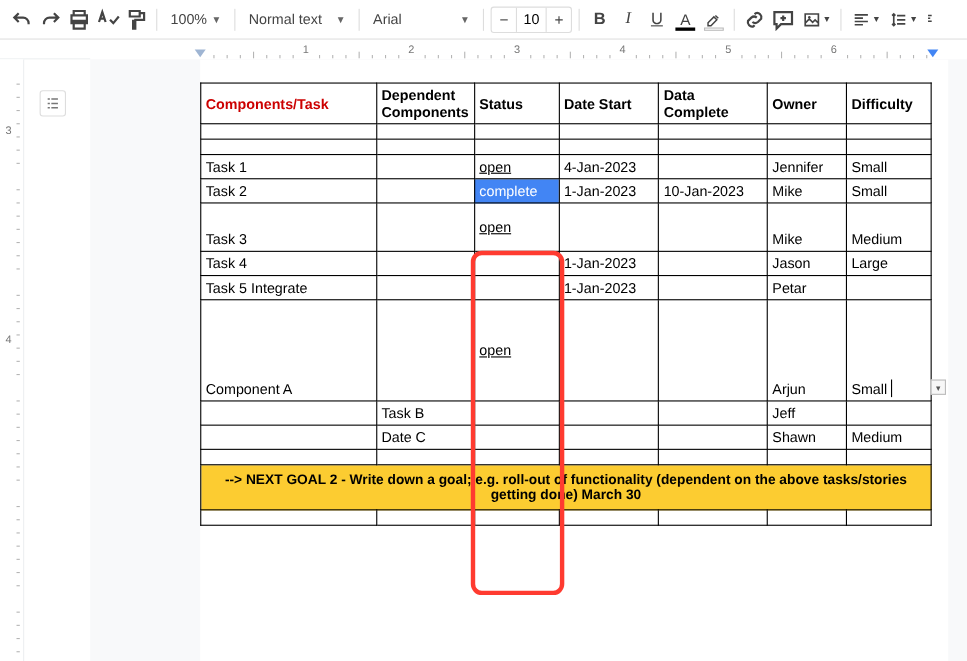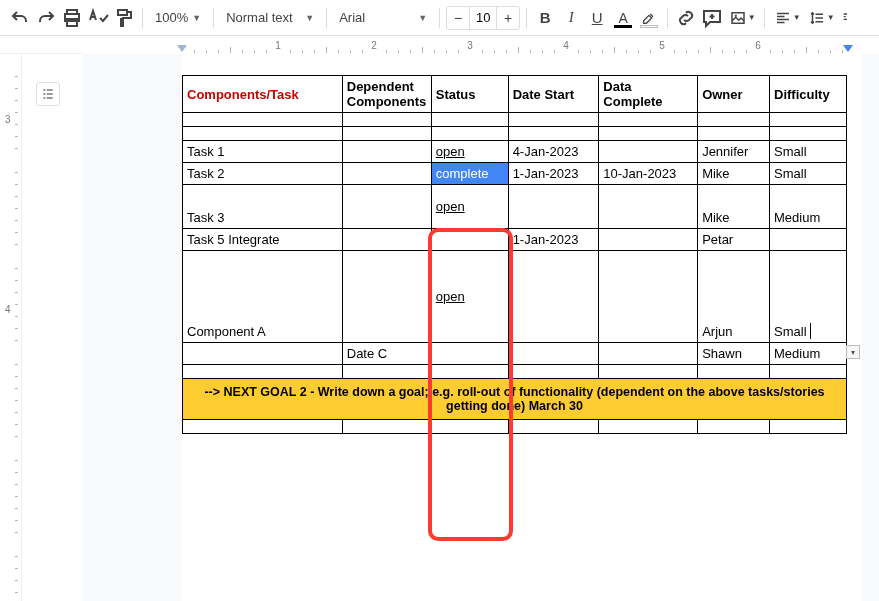--- a/index.html
+++ b/index.html
@@ -359,39 +359,57 @@
           <tr>
             <td class="tall">Task 3</td>
             <td class="tall"></td>
             <td class="status-open tall" style="vertical-align: middle;">open</td>
             <td class="tall"></td>
             <td class="tall"></td>
             <td class="tall">Mike</td>
             <td class="tall">Medium</td>
           </tr>
           <tr>
+            <td>Task 4</td>
+            <td></td>
+            <td></td>
+            <td class="date-r">1-Jan-2023</td>
+            <td></td>
+            <td>Jason</td>
+            <td>Large</td>
+          </tr>
+          <tr>
             <td>Task 5 Integrate</td>
             <td></td>
             <td></td>
             <td class="date-r">1-Jan-2023</td>
             <td></td>
             <td>Petar</td>
             <td></td>
           </tr>
           <tr>
             <td class="xtall">Component A</td>
             <td class="xtall"></td>
             <td class="status-open xtall" style="vertical-align: middle;">open</td>
             <td class="xtall"></td>
             <td class="xtall"></td>
             <td class="xtall">Arjun</td>
             <td class="xtall" style="position: relative;">Small<span class="text-cursor" style="bottom: 3px; left: 40px;"></span></td>
           </tr>
           <tr>
             <td></td>
+            <td>Task B</td>
+            <td></td>
+            <td></td>
+            <td></td>
+            <td>Jeff</td>
+            <td></td>
+          </tr>
+          <tr>
+            <td></td>
             <td>Date C</td>
             <td></td>
             <td></td>
             <td></td>
             <td>Shawn</td>
             <td>Medium</td>
           </tr>
         </tbody>
       <tbody>
           <tr class="spacer-row">

